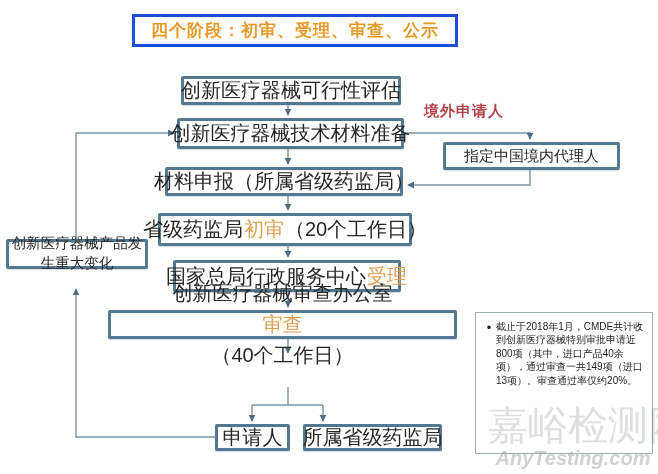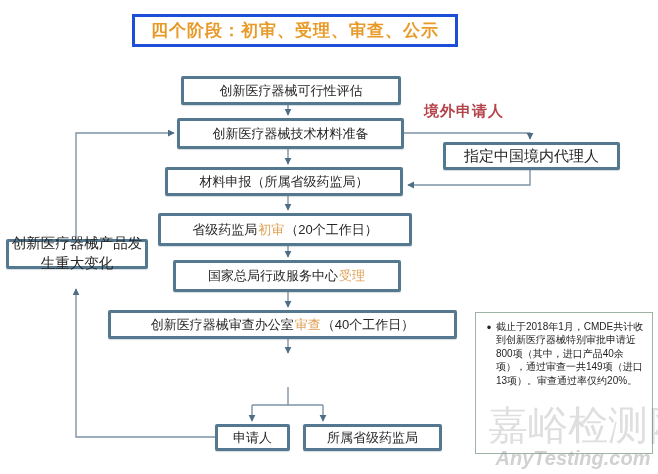--- a/index.html
+++ b/index.html
@@ -15,21 +15,21 @@
   }
   #connectors{
     position:absolute;left:0;top:0;z-index:1;
   }
   .box{
     position:absolute;z-index:2;
     background:#ffffff;
     border:3px solid #54788f;
     border-radius:2px;
     color:#262626;
-    font-size:13px;
+    font-size:20px;
     display:flex;align-items:center;justify-content:center;
     text-align:center;
     box-sizing:border-box;
     white-space:nowrap;
     box-shadow:0 1px 1px rgba(90,110,130,0.25);
   }
   .box .hl{color:#dfa054;margin:4px 1px;}
   #title-box{
     position:absolute;left:132px;top:14px;width:326px;height:33px;
     border:3px solid #1d4ed8;
@@ -40,21 +40,21 @@
     background:#ffffff;
     display:flex;align-items:center;justify-content:center;
     box-sizing:border-box;z-index:2;
   }
   #box-feasibility {left:181px;top:76px;width:220px;height:29px;}
   #box-tech-prep   {left:177px;top:118px;width:227px;height:31px;}
   #box-agent       {left:443px;top:142px;width:177px;height:28px;font-size:15px;}
   #box-declare     {left:165px;top:167px;width:238px;height:29px;text-align:center;}
   #box-initial     {left:158px;top:213px;width:254px;height:33px;}
   #box-accept      {left:173px;top:260px;width:228px;height:32px;}
-  #box-review      {left:108px;top:310px;width:349px;height:29px;}
+  #box-review      {left:108px;top:310px;width:349px;height:29px;flex-direction:column;}
   #box-publicity   {left:115px;top:356px;width:331px;height:31px;}
   #box-applicant   {left:215px;top:424px;width:75px;height:27px;}
   #box-provincial  {left:303px;top:424px;width:139px;height:27px;}
   #box-major-change{left:6px;top:239px;width:142px;height:30px;font-size:14.5px;line-height:1.35;white-space:normal;}
   #overseas-label{
     position:absolute;left:424px;top:102px;z-index:2;
     color:#b5434a;font-weight:bold;font-size:15px;letter-spacing:1px;
   }
   #note-box{
     position:absolute;left:475px;top:312px;width:178px;height:142px;

